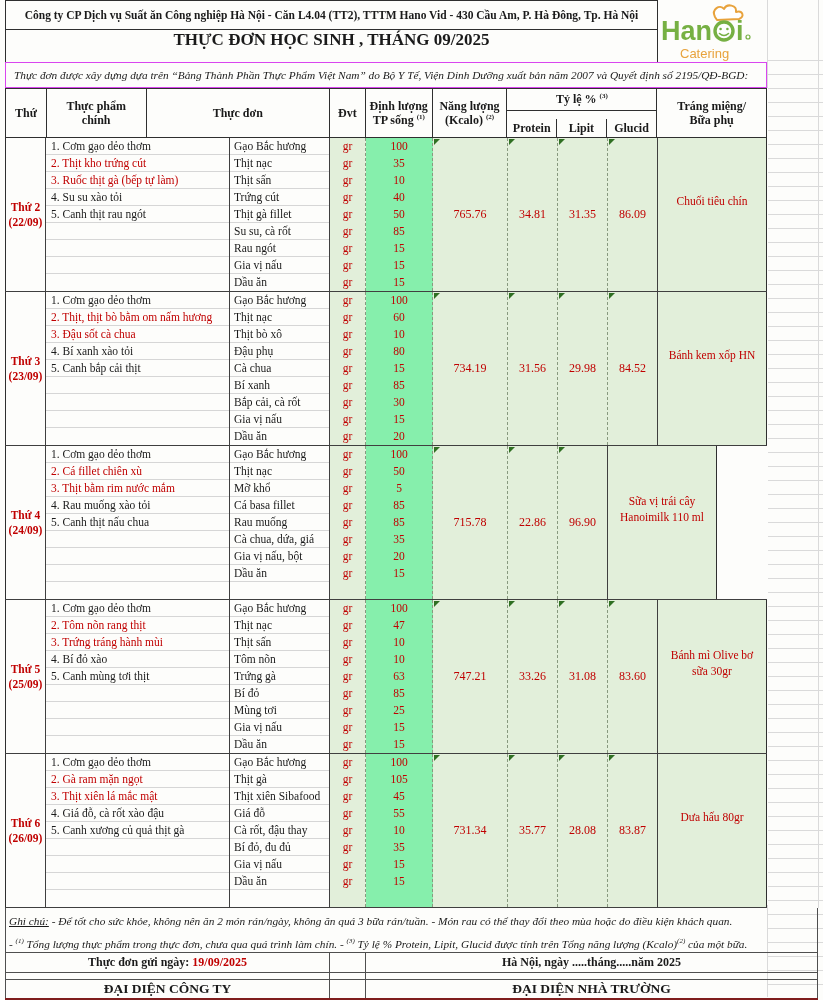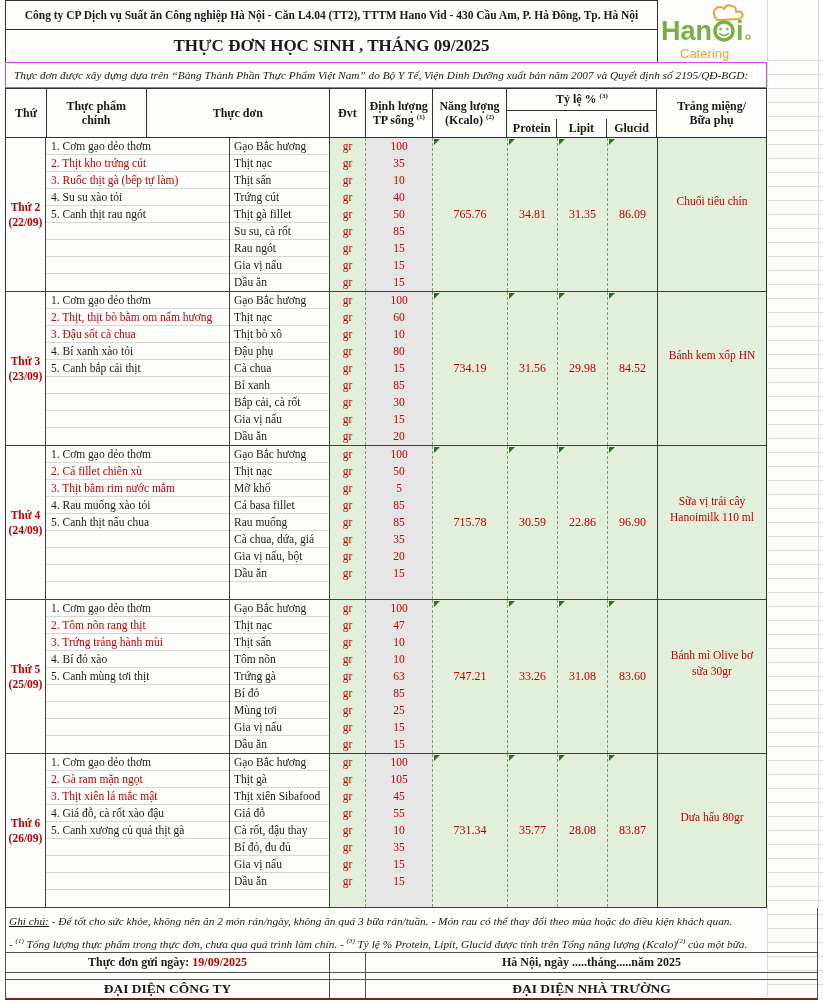--- a/index.html
+++ b/index.html
@@ -3,21 +3,21 @@
 <meta charset="utf-8">
 <style>
   html,body{margin:0;padding:0;background:#fff;}
   #page{position:relative;width:823px;height:1000px;background:#fdfdfb;overflow:hidden;
         font-family:"Liberation Serif","DejaVu Serif",serif;color:#1a1a1a;}
   .abs{position:absolute;box-sizing:border-box;}
   
   #company-box{left:5px;top:0;width:653px;height:30px;border:1px solid #2f2f2f;
     display:flex;align-items:center;justify-content:center;font-weight:bold;font-size:11.5px;white-space:nowrap;}
   #title-box{left:5px;top:30px;width:653px;height:32px;border:1px solid #2f2f2f;border-top:none;border-bottom:none;
-    display:flex;align-items:center;justify-content:center;font-weight:bold;font-size:17px;white-space:nowrap;}
+    display:flex;justify-content:center;font-weight:bold;font-size:17px;white-space:nowrap;}
   #note-box{left:5px;top:62px;width:762px;height:26px;border:1px solid #d946ef;
     display:flex;align-items:center;font-style:italic;font-size:11.3px;padding-left:8px;white-space:nowrap;}
   #logo{left:658px;top:3px;width:110px;height:58px;}
   
   #thead{left:5px;top:88px;width:762px;height:50px;border:1px solid #2f2f2f;display:flex;
     font-weight:bold;font-size:12px;text-align:center;}
   .hc{box-sizing:border-box;border-right:1px solid #2f2f2f;display:flex;flex-direction:column;
       align-items:center;justify-content:center;line-height:1.2;}
   .hc:last-child{border-right:none;}
   #h-ratio{padding:0;justify-content:flex-start;}
@@ -30,21 +30,21 @@
   
   #blocks{left:5px;top:138px;width:762px;}
   .block{display:flex;width:762px;height:153px;border-bottom:1px solid #3f3f3f;box-sizing:content-box;}
   .block>div{box-sizing:border-box;height:153px;}
   .b-day{width:41px;border-left:1px solid #2f2f2f;border-right:1px solid #3f3f3f;
     display:flex;flex-direction:column;align-items:center;justify-content:center;
     color:#c00000;font-weight:bold;font-size:11.5px;line-height:15px;text-align:center;}
   .b-menu{width:184px;border-right:1px solid #3f3f3f;}
   .b-ingr{width:100px;border-right:1px solid #3f3f3f;}
   .b-dvt{width:36px;border-right:1px dashed #88997f;background:#e2efda;}
-  .b-qty{width:67px;border-right:1px dashed #88997f;background:#e5e5e5;}
+  .b-qty{width:67px;border-right:1px dashed #88997f;background:#86efac;}
   .b-num{background:#e2efda;position:relative;display:flex;align-items:center;justify-content:center;
     color:#c00000;font-size:12px;border-right:1px dashed #88997f;}
   .b-energy{width:75px;}.b-protein{width:50px;}.b-lipit{width:50px;}
   .b-glucid{width:50px;border-right:1px solid #3f3f3f !important;}
   .b-dessert{width:109px;border-right:1px solid #2f2f2f;background:#e2efda;position:relative;
     display:flex;align-items:center;justify-content:center;text-align:center;
     color:#c00000;font-size:11.5px;line-height:16px;padding:0 5px 28px 5px;}
   .tri::before{content:"";position:absolute;top:1px;left:1px;width:0;height:0;
     border-top:6px solid #2f6f22;border-right:6px solid transparent;}
   .mrow{height:17px;box-sizing:border-box;border-bottom:1px solid #d6d6d6;
@@ -375,21 +375,20 @@
           <div class="mrow grow">50</div>
           <div class="mrow grow">5</div>
           <div class="mrow grow">85</div>
           <div class="mrow grow">85</div>
           <div class="mrow grow">35</div>
           <div class="mrow grow">20</div>
           <div class="mrow grow">15</div>
           <div class="mrow grow"></div>
         </div>
         <div class="b-num tri b-energy">715.78</div>
-        <div class="b-num tri b-protein">30.59</div>
         <div class="b-num tri b-lipit">22.86</div>
         <div class="b-num tri b-glucid">96.90</div>
         <div class="b-dessert">
           <span>Sữa vị trái cây Hanoimilk 110 ml</span>
         </div>
       </div>
       <div class="block">
         <div class="b-day">
           <div>Thứ 5</div>
           <div>(25/09)</div>

